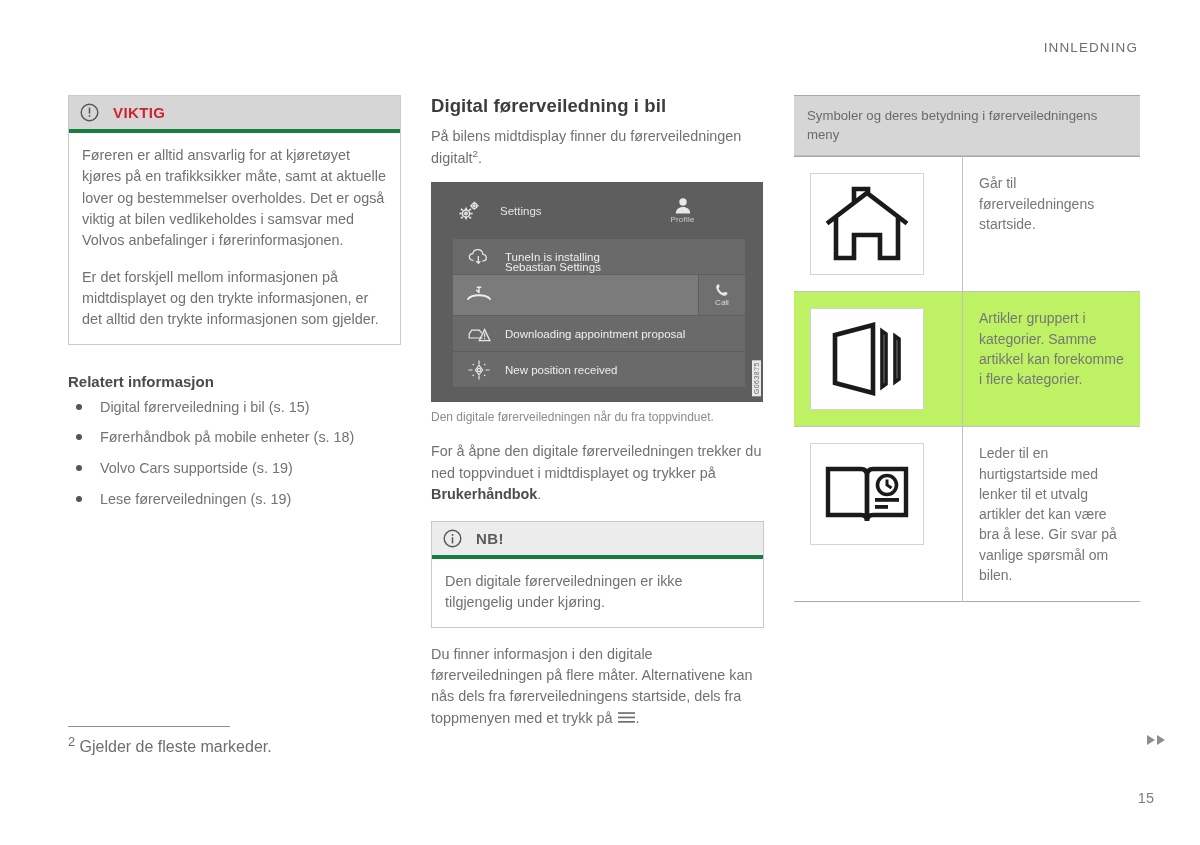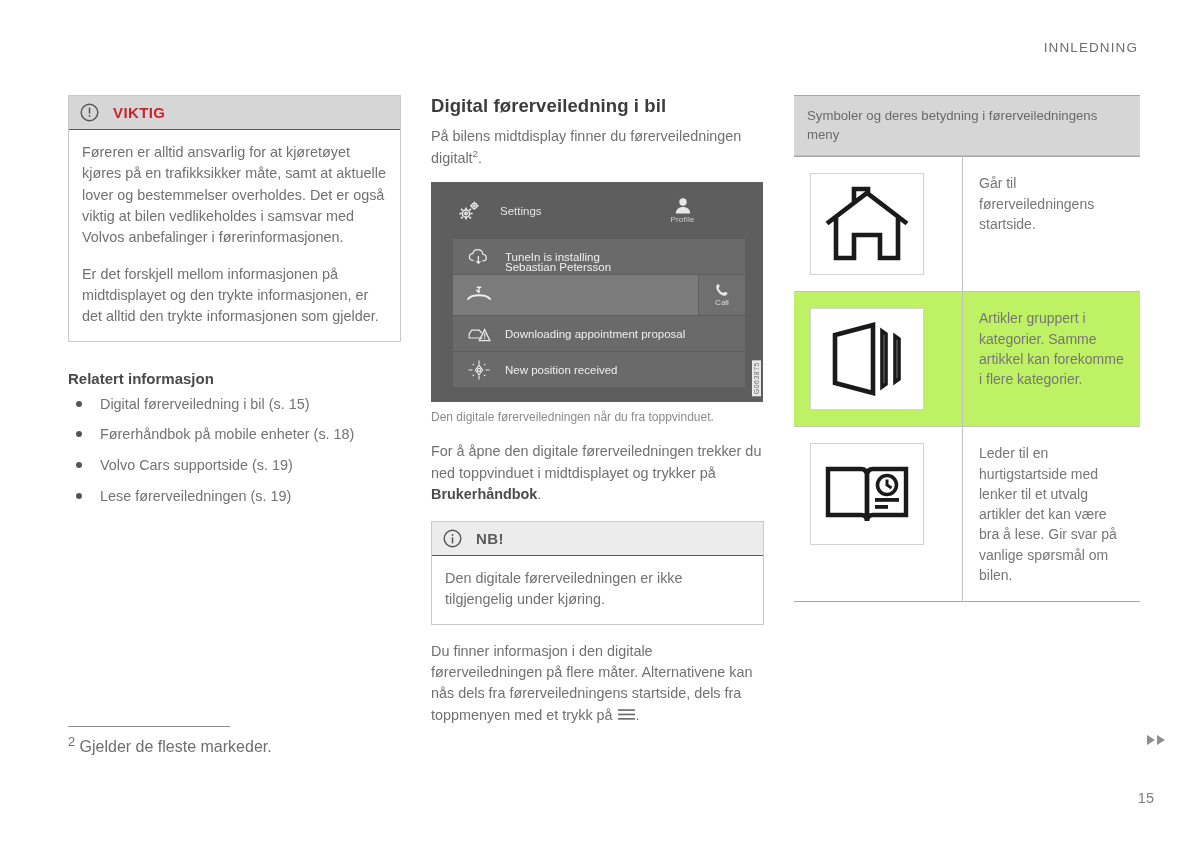--- a/index.html
+++ b/index.html
@@ -48,21 +48,21 @@
   .callout {
     border: 1px solid #c9c9c9;
     background: #ffffff;
   }
   .callout-head {
     background: #d6d6d6;
     display: flex;
     align-items: center;
     gap: 14px;
     padding: 7px 11px 7px 11px;
-    border-bottom: 1px solid #15803d;
+    border-bottom: 4px solid #15803d;
   }
   .callout-head .ttl {
     font-size: 15px;
     font-weight: bold;
     letter-spacing: .4px;
   }
   .callout-head.viktig .ttl { color: #cf2230; }
   .callout-head.nb { background: #ececec; }
   .callout-head.nb .ttl { color: #5b5b5b; }
   .callout-body { padding: 12px 13px 13px 13px; }
@@ -377,21 +377,21 @@
         </div>
 
         <div class="notif hl">
           <div class="notif-ico">
             <svg width="26" height="20" viewBox="0 0 26 20">
               <path d="M2 11c4-5 18-5 22 0" fill="none" stroke="#eee" stroke-width="2" stroke-linecap="round" transform="translate(0,3)"></path>
               <path d="M11.2 2.2h3.6M13 2.2v5.4M13 7.6l-2.4-2.4" fill="none" stroke="#eee" stroke-width="1.4" stroke-linecap="round"></path>
             </svg>
           </div>
           <div class="notif-txt">
-            <div>Sebastian Petersson</div>
+            <div>Sebastian Settings</div>
             <div class="notif-sub">Missed call</div>
           </div>
           <div class="notif-act">
             <svg width="14" height="14" viewBox="0 0 14 14">
               <path d="M3.3 1.2c1 0 1.6 2 1.1 2.7-.5.7-1 1.1-.4 2.4.7 1.5 2 2.7 3.4 3.3 1.2.5 1.6 0 2.3-.5.8-.5 2.8.2 2.8 1.2 0 1-1.4 2.5-2.7 2.5C6 12.8 1.2 8 1.2 3.9c0-1.3 1.1-2.7 2.1-2.7z" fill="#e6e6e6"></path>
             </svg>
             <span>Call</span>
           </div>
         </div>
 

